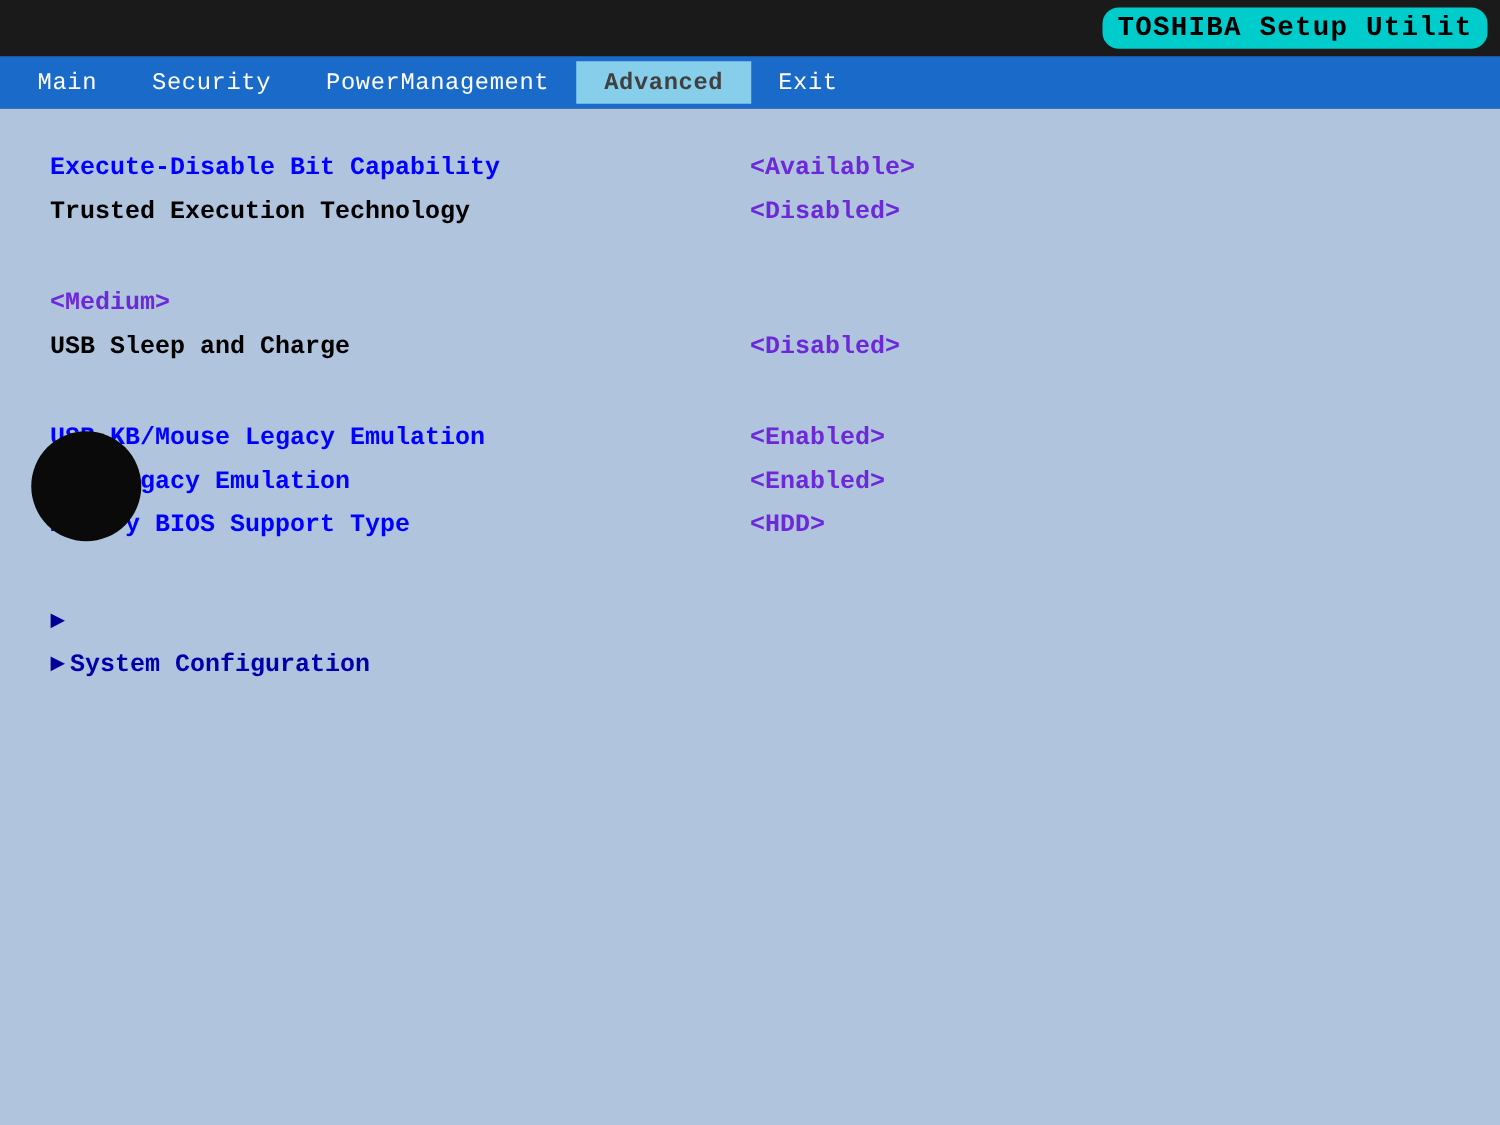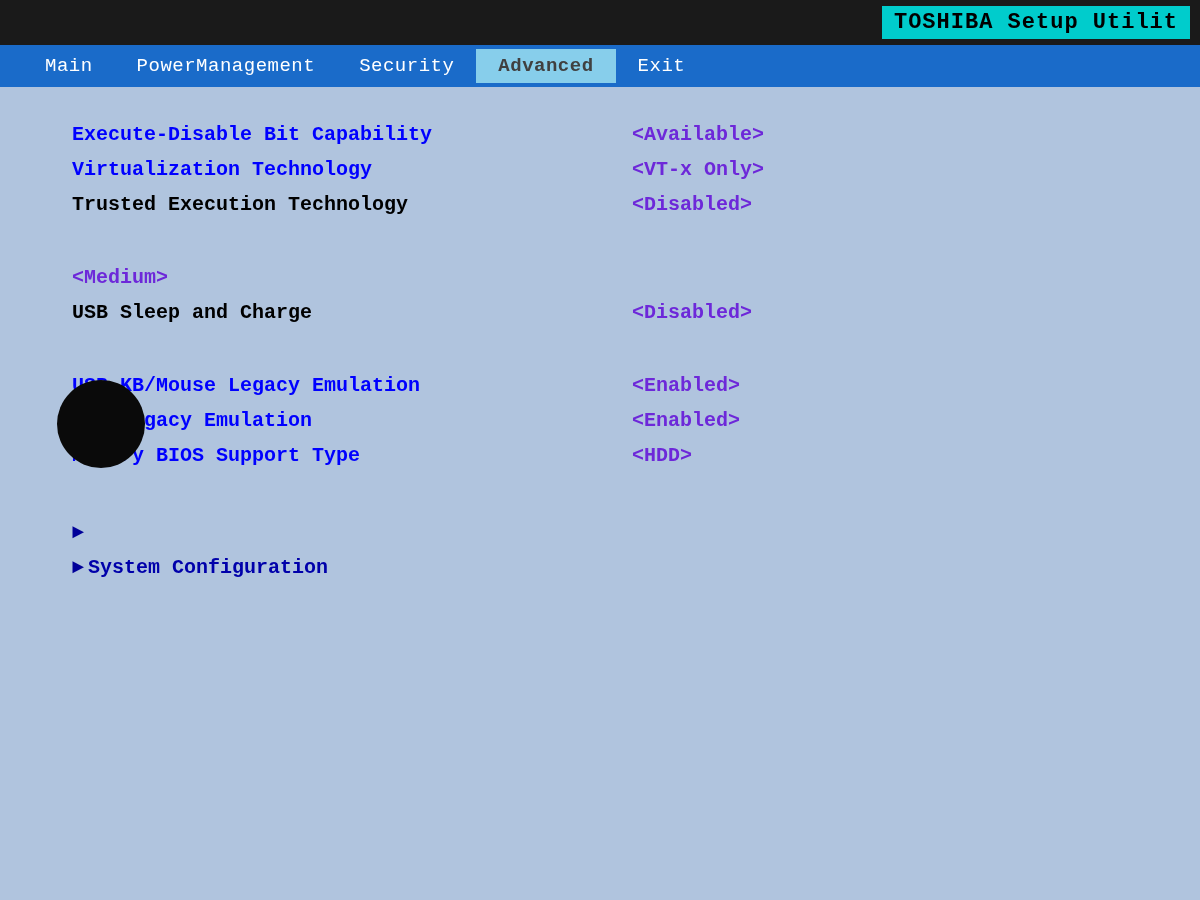--- a/index.html
+++ b/index.html
@@ -27,28 +27,29 @@
       padding-right: 10px;
     }
 
     .title-text {
       color: #000000;
       background: #00cccc;
       font-size: 22px;
       font-weight: bold;
       padding: 4px 12px;
       letter-spacing: 1px;
+      border-radius: 13px;
     }
 
     .menu-bar {
       background: #1a6bc9;
       height: 42px;
       display: flex;
       align-items: center;
-      padding: 0 23px;
+      padding: 0 8px;
       gap: 0;
     }
 
     .menu-item {
       color: #ffffff;
       font-size: 19px;
       font-family: 'Courier New', Courier, monospace;
       padding: 6px 22px;
       cursor: pointer;
       letter-spacing: 0.5px;
@@ -64,21 +65,20 @@
       background: #b0c4de;
       flex: 1;
       padding: 30px 40px;
       display: flex;
       flex-direction: column;
       gap: 0;
     }
 
     .bios-section {
       margin-bottom: 20px;
-      margin-left: 32px;
     }
 
     .bios-row {
       display: flex;
       align-items: center;
       padding: 6px 0;
       font-size: 20px;
       font-family: 'Courier New', Courier, monospace;
     }
 
@@ -144,37 +144,33 @@
   </style>
 </head>
 <body>
 
 <div class="top-bar">
   <span class="title-text">TOSHIBA Setup Utilit</span>
 </div>
 
 <div class="menu-bar">
   <div class="menu-item">Main</div>
+  <div class="menu-item">Security</div>
   <div class="menu-item">PowerManagement</div>
-  <div class="menu-item">Security</div>
   <div class="menu-item active">Advanced</div>
   <div class="menu-item">Exit</div>
 </div>
 
 <div class="content-area">
 
   <div class="bios-section">
     <div class="bios-row highlight">
       <span class="setting-name">Execute-Disable Bit Capability</span>
       <span class="setting-value">&lt;Available&gt;</span>
     </div>
-    <div class="bios-row highlight">
-      <span class="setting-name">Virtualization Technology</span>
-      <span class="setting-value">&lt;VT-x Only&gt;</span>
-    </div>
     <div class="bios-row normal">
       <span class="setting-name">Trusted Execution Technology</span>
       <span class="setting-value">&lt;Disabled&gt;</span>
     </div>
   </div>
 
   <div class="divider"></div>
 
   <div class="bios-section">
     <div class="bios-row highlight">

